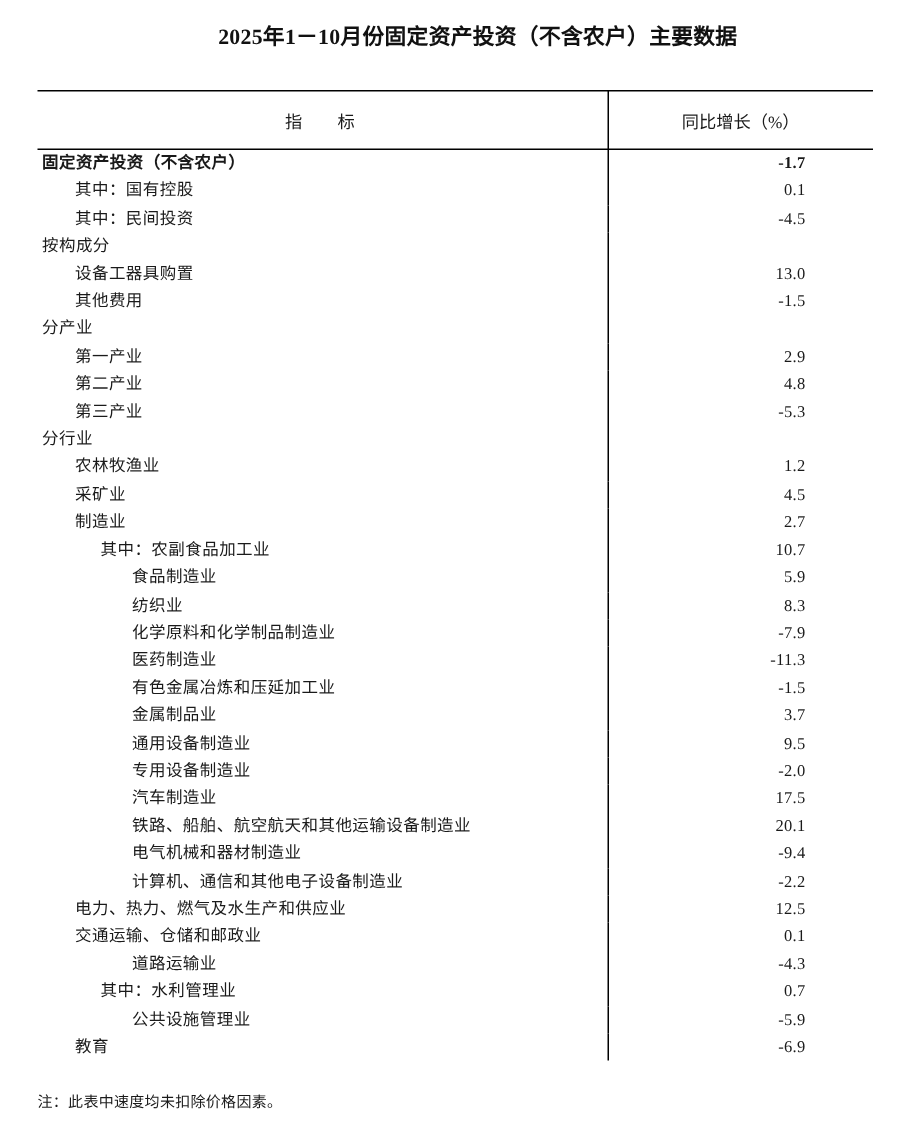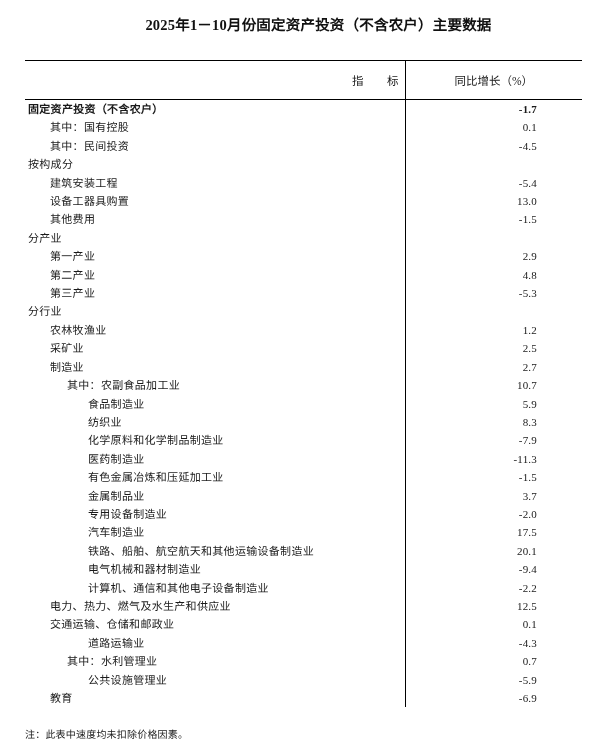--- a/index.html
+++ b/index.html
@@ -53,21 +53,20 @@
     padding: 7px 0 7px 0;
     font-weight: normal;
     font-size: 11.5px;
     text-align: center;
     vertical-align: middle;
     height: 24px;
   }
   thead tr.head-row th.th-indicator {
     border-right: 1.2px solid #000;
     letter-spacing: 0.5px;
-    text-align: right;
   }
   .hdr-spaced {
     letter-spacing: 6px;
     padding-left: 3px;
   }
 
   
   tbody td {
     padding: 0;
     height: 18.4px;
@@ -143,24 +142,20 @@
         </tr>
         <tr>
           <td class="cell-indicator lvl-2">其中：民间投资</td>
           <td class="cell-value">-4.5</td>
         </tr>
         <tr>
           <td class="cell-indicator lvl-0">按构成分</td>
           <td class="cell-value"></td>
         </tr>
         <tr>
-          <td class="cell-indicator lvl-2">建筑安装工程</td>
-          <td class="cell-value">-5.4</td>
-        </tr>
-        <tr>
           <td class="cell-indicator lvl-2">设备工器具购置</td>
           <td class="cell-value">13.0</td>
         </tr>
         <tr>
           <td class="cell-indicator lvl-2">其他费用</td>
           <td class="cell-value">-1.5</td>
         </tr>
         <tr>
           <td class="cell-indicator lvl-0">分产业</td>
           <td class="cell-value"></td>
@@ -180,21 +175,21 @@
         <tr>
           <td class="cell-indicator lvl-0">分行业</td>
           <td class="cell-value"></td>
         </tr>
         <tr>
           <td class="cell-indicator lvl-2">农林牧渔业</td>
           <td class="cell-value">1.2</td>
         </tr>
         <tr>
           <td class="cell-indicator lvl-2">采矿业</td>
-          <td class="cell-value">2.5</td>
+          <td class="cell-value">4.5</td>
         </tr>
         <tr>
           <td class="cell-indicator lvl-2">制造业</td>
           <td class="cell-value">2.7</td>
         </tr>
         <tr>
           <td class="cell-indicator lvl-3">其中：农副食品加工业</td>
           <td class="cell-value">10.7</td>
         </tr>
         <tr>
@@ -213,20 +208,24 @@
           <td class="cell-indicator lvl-4">医药制造业</td>
           <td class="cell-value">-11.3</td>
         </tr>
         <tr>
           <td class="cell-indicator lvl-4">有色金属冶炼和压延加工业</td>
           <td class="cell-value">-1.5</td>
         </tr>
         <tr>
           <td class="cell-indicator lvl-4">金属制品业</td>
           <td class="cell-value">3.7</td>
+        </tr>
+        <tr>
+          <td class="cell-indicator lvl-4">通用设备制造业</td>
+          <td class="cell-value">9.5</td>
         </tr>
         <tr>
           <td class="cell-indicator lvl-4">专用设备制造业</td>
           <td class="cell-value">-2.0</td>
         </tr>
         <tr>
           <td class="cell-indicator lvl-4">汽车制造业</td>
           <td class="cell-value">17.5</td>
         </tr>
         <tr>

